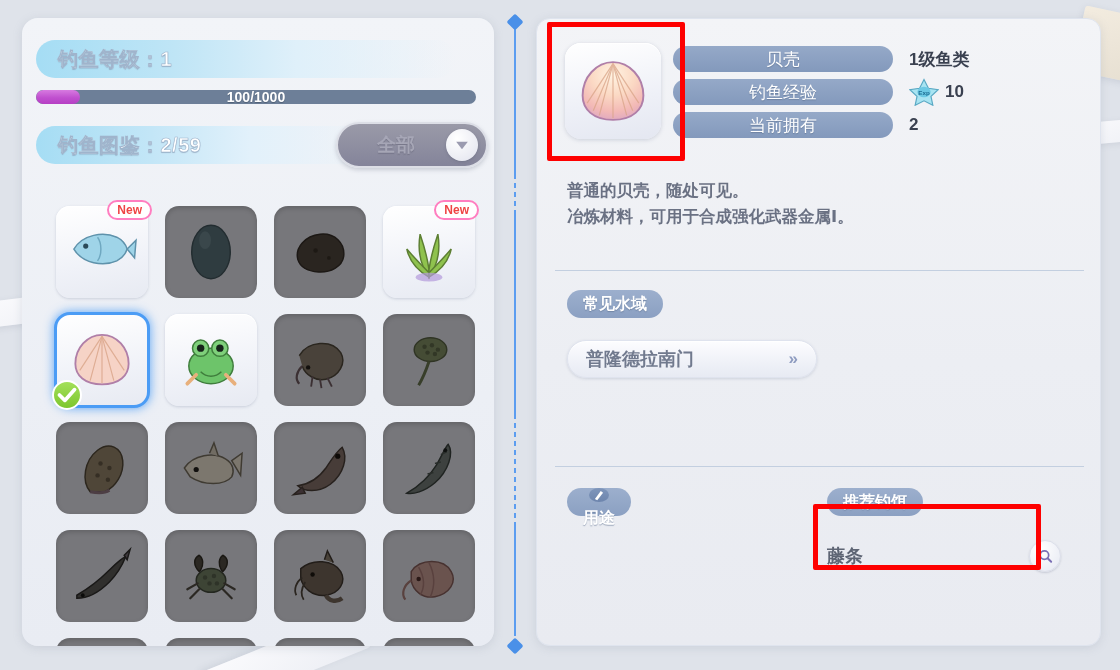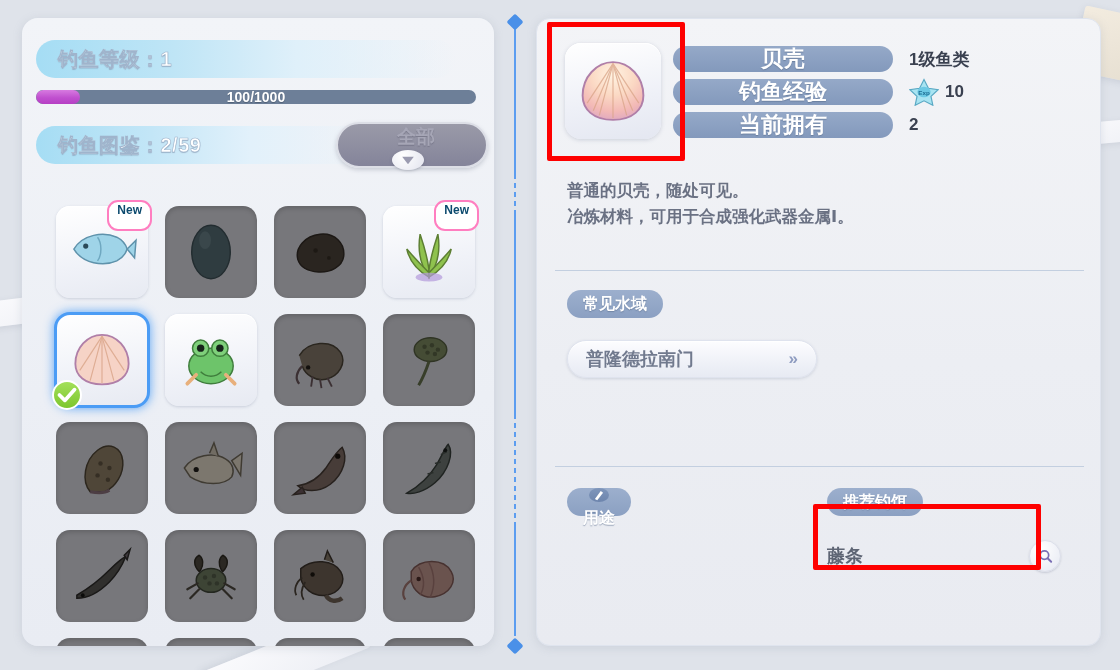--- a/index.html
+++ b/index.html
@@ -96,21 +96,20 @@
     display: flex; align-items: center;
   }
   #filter-dropdown {
     position: absolute; left: 314px; top: 104px;
     width: 152px; height: 46px;
     border-radius: 23px;
     background: linear-gradient(180deg,#9a9aa8 0%, #84849a 100%);
     border: 2px solid #dcdee6;
     display: flex; align-items: center;
     box-shadow: 0 2px 4px rgba(110,115,135,.3);
-    flex-direction: column;
   }
   .filter-label {
     flex: 1; text-align: center;
     font-size: 19px; font-weight: bold;
     color: #a6a6b6;
     text-shadow: 0 1px 1px rgba(80,80,100,.4);
     padding-left: 8px;
   }
   .chev-btn {
     width: 32px; height: 32px; margin-right: 8px;
@@ -148,23 +147,23 @@
   .cell.selected {
     outline: 3px solid #4b9cf5;
     outline-offset: -1px;
     box-shadow: 0 0 10px 3px rgba(75,156,245,.75), 0 1px 3px rgba(120,130,155,.3);
   }
   .cell svg { width: 74px; height: 74px; display: block; }
   .badge-new {
     position: absolute; right: -4px; top: -6px;
     background: #ffffff;
     border: 2px solid #ff7ec0;
-    color: #0c4a6e;
+    color: #ef4444;
     font-size: 12px; font-weight: bold;
-    padding: 1px 8px 12px;
+    padding: 1px 8px 1px;
     border-radius: 11px;
     line-height: 1.2;
   }
   .badge-check {
     position: absolute; left: -4px; bottom: -4px;
     width: 30px; height: 30px; border-radius: 50%;
     background: linear-gradient(180deg,#a3e05a 0%, #7cc62e 100%);
     border: 2px solid #ffffff;
     display: flex; align-items: center; justify-content: center;
   }
@@ -221,21 +220,21 @@
   }
   .stat-row {
     display: flex; align-items: center;
     height: 28px; margin-bottom: 5px;
   }
   .stat-pill {
     width: 220px; height: 26px;
     border-radius: 13px;
     background: linear-gradient(180deg,#95a9c8 0%, #8399bc 100%);
     display: flex; align-items: center; justify-content: center;
-    font-size: 22px; font-weight: bold; color: #ffffff;
+    font-size: 17px; font-weight: normal; color: #ffffff;
     text-shadow: 0 1px 1px rgba(90,110,140,.6);
   }
   .stat-val {
     margin-left: 16px;
     font-size: 17px; font-weight: bold;
     color: #3a4150;
     display: flex; align-items: center; gap: 6px;
   }
   .exp-star { width: 30px; height: 28px; display:block; }
 

